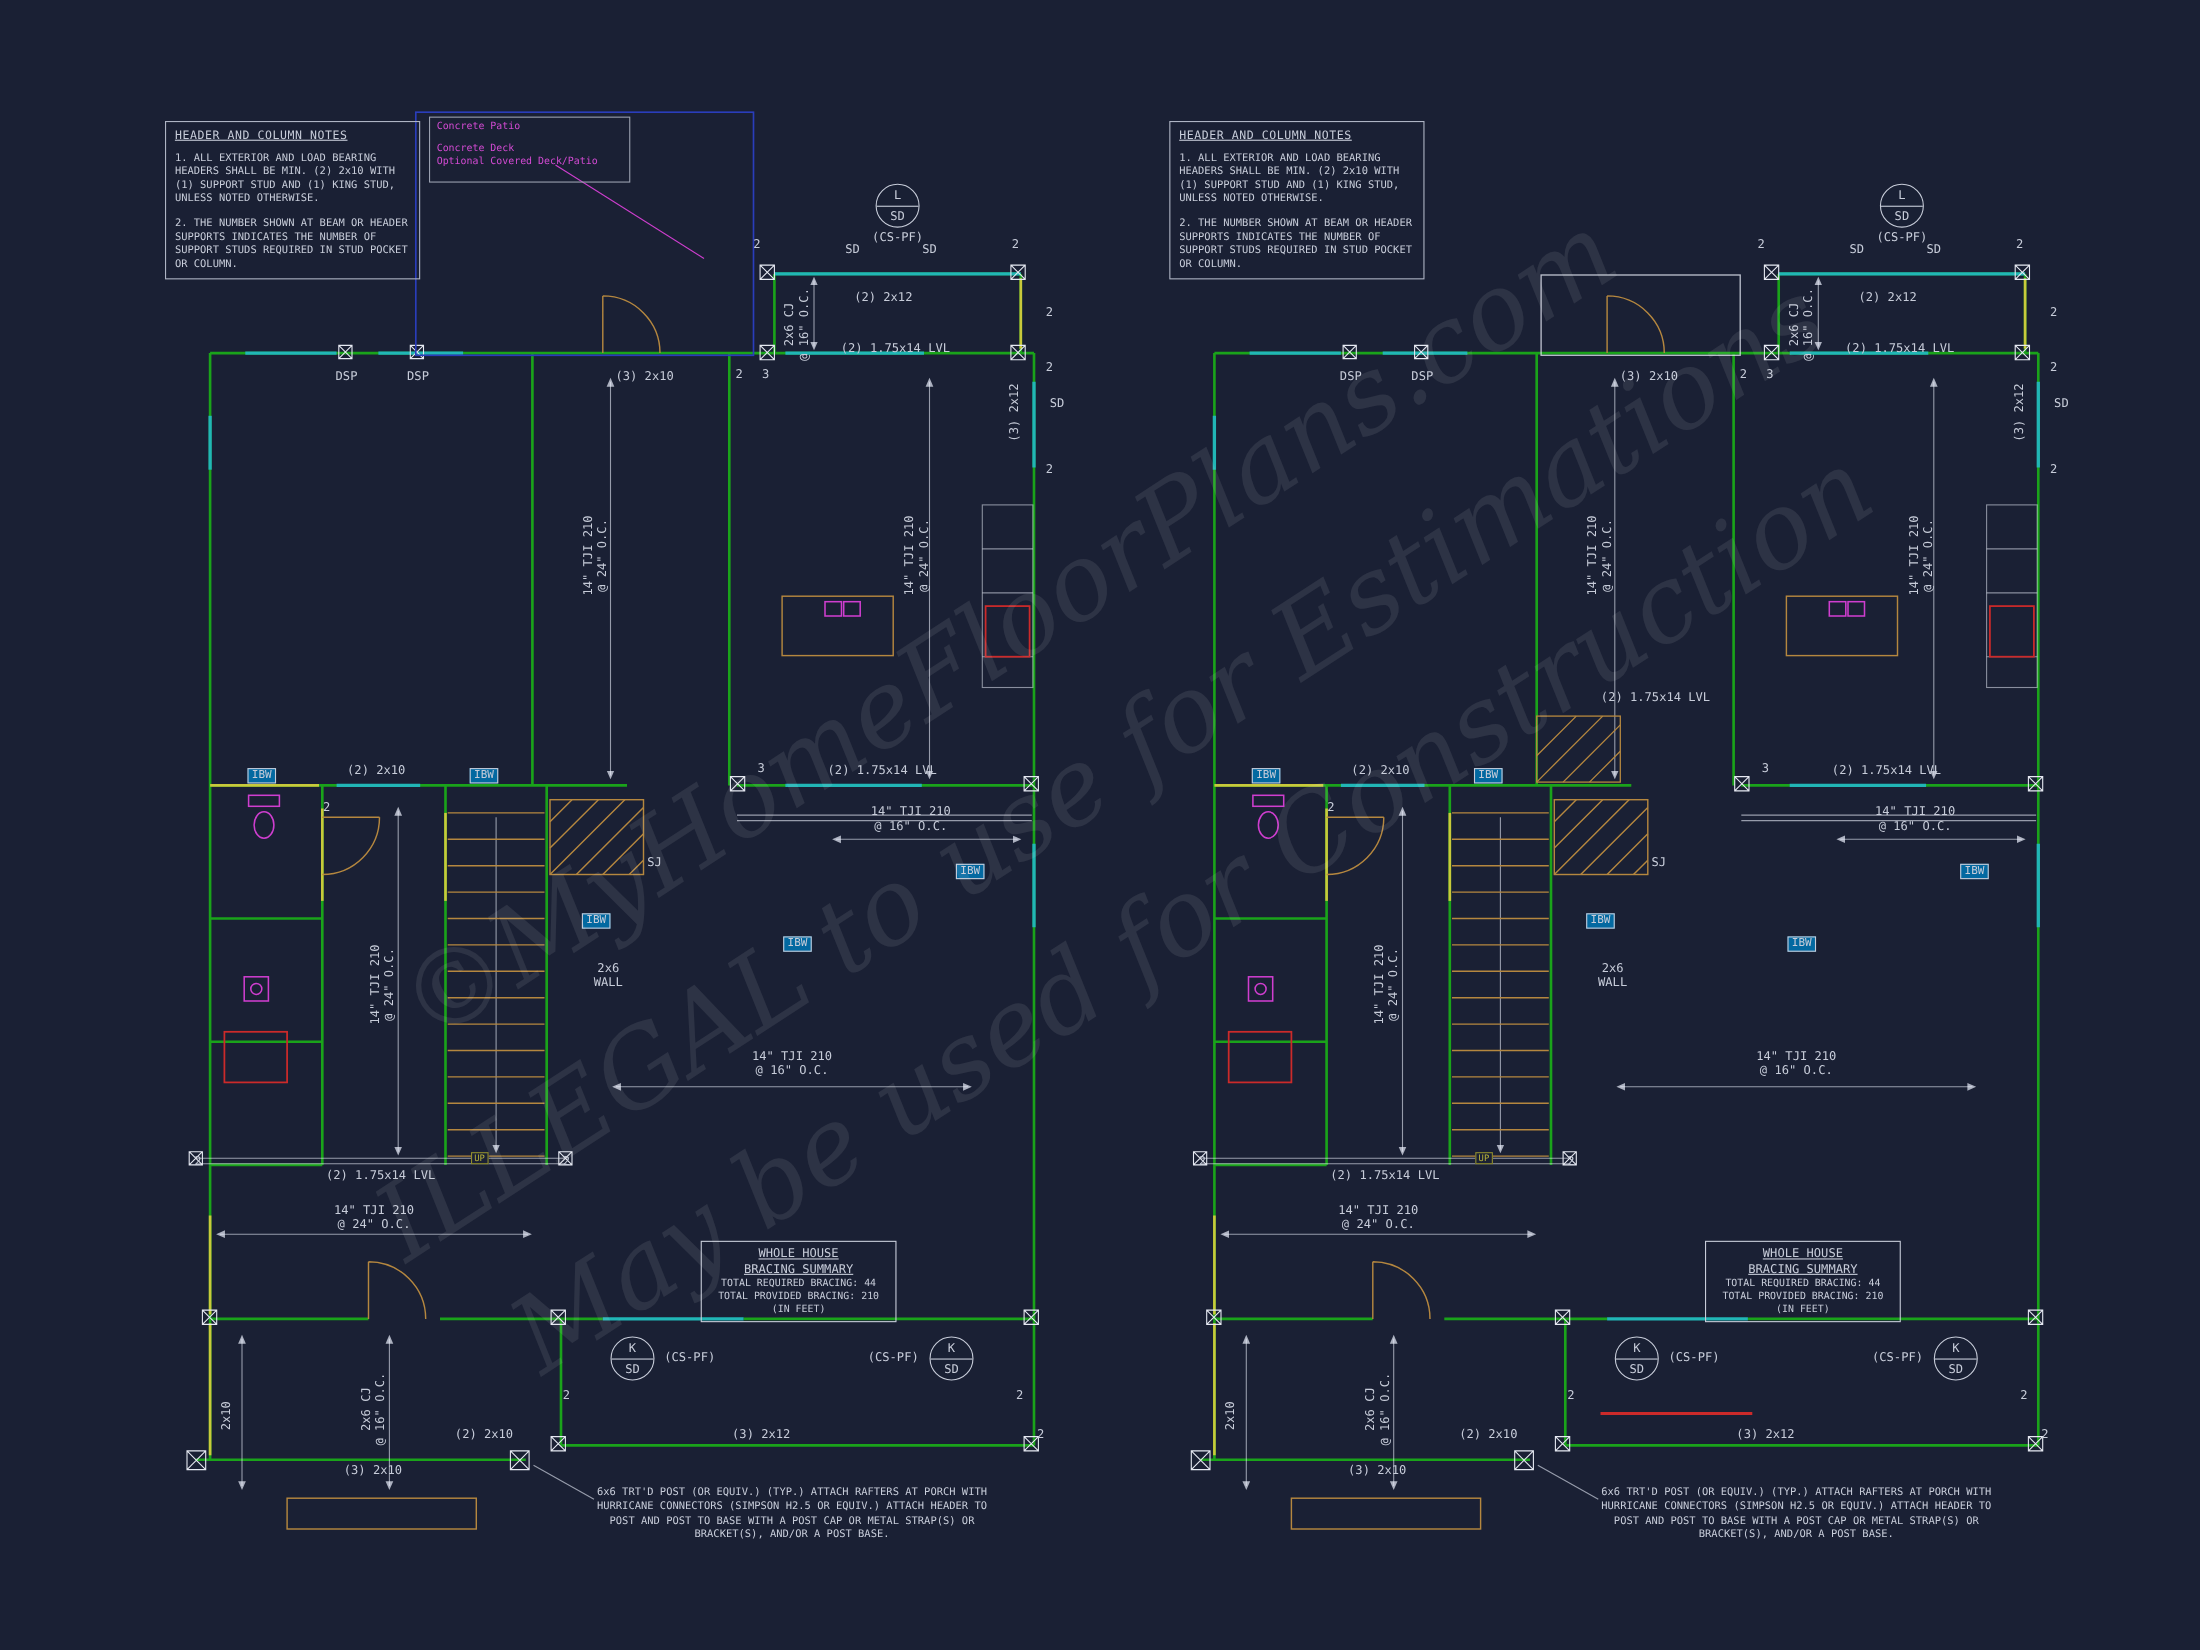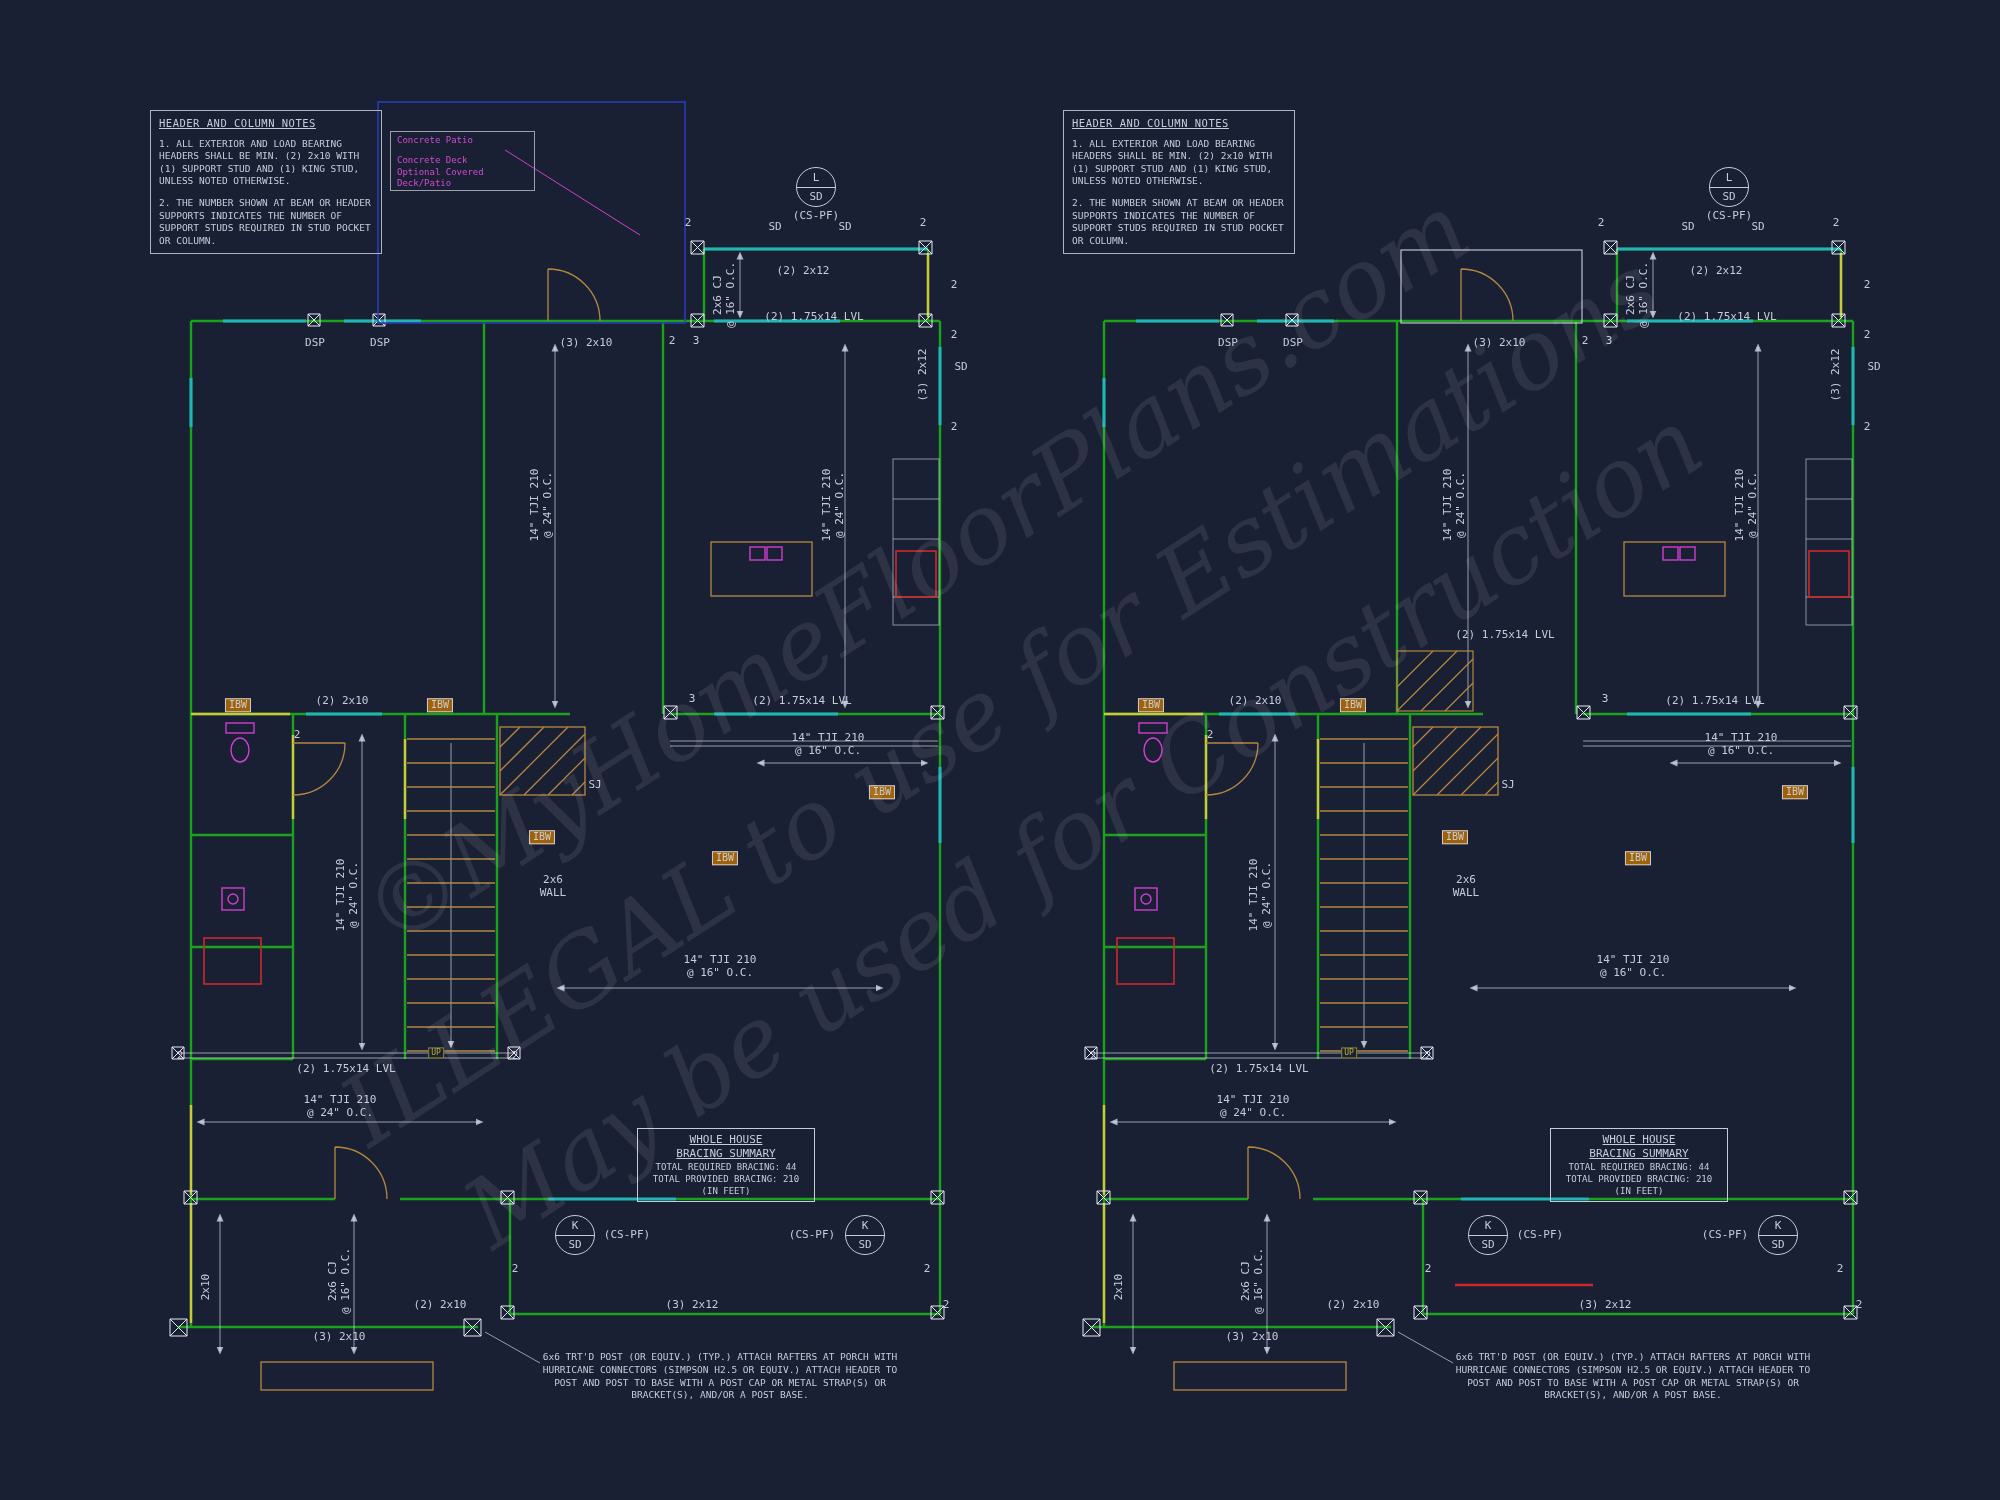--- a/index.html
+++ b/index.html
@@ -2,34 +2,34 @@
 <html><head>
 <meta charset="utf-8">
 <style>
   *{margin:0;padding:0;box-sizing:border-box}
   html,body{width:2000px;height:1500px;background:#1a2034;overflow:hidden;
     font-family:"DejaVu Sans Mono",monospace;position:relative;color:#c7ccd9}
   .plan{position:absolute;width:850px;height:1380px}
   .draw{position:absolute;left:0;top:0;width:850px;height:1380px}
   .lbl{position:absolute;color:#c7ccd9;font-size:11px;white-space:pre-line;
     text-align:center;line-height:1.15}
-  .lbl.box{border:1px solid #c7ccd9;padding:0 3px;background:#a16207;font-size:10px}
+  .lbl.box{border:1px solid #c7ccd9;padding:0 3px;background:#0369a1;font-size:10px}
   .lbl.up{color:#b9b43a;border:1px solid #8f8c2e;padding:0 2px;background:#1a2034}
   .circ{position:absolute;width:40px;height:40px;border:1px solid #c7ccd9;border-radius:50%;
     color:#c7ccd9;font-size:11px;text-align:center;transform:translate(-50%,-50%);
     background:rgba(26,32,52,.55)}
   .circ .t{display:block;line-height:19px;border-bottom:1px solid #c7ccd9}
   .circ .b{display:block;line-height:18px}
   .notes{position:absolute;left:10px;top:15px;width:232px;border:1px solid #aeb4c4;
     padding:6px 8px;font-size:9.5px;line-height:1.32}
   .notes h3{font-size:10.5px;font-weight:normal;text-decoration:underline;
     margin-bottom:7px;letter-spacing:.5px}
   .notes p{margin-bottom:9px}
   .notes p:last-child{margin-bottom:0}
-  .legendbox{position:absolute;left:250px;top:36px;width:145px;height:60px;
+  .legendbox{position:absolute;left:250px;top:11px;width:183px;height:60px;
     border:1px solid #9aa0b0;padding:3px 6px;font-size:9px;color:#d24ad2;line-height:1.25}
   .legendbox .li1{margin-top:9px}
   .bracing{position:absolute;left:497px;top:1033px;width:178px;border:1px solid #c7ccd9;
     text-align:center;padding:4px 2px;font-size:9px;line-height:1.35}
   .bracing .bt{font-size:11px;text-decoration:underline;line-height:1.25}
   .postnote{position:absolute;left:398px;top:1256px;width:364px;text-align:center;
     font-size:9.5px;line-height:1.35}
   .watermark{position:absolute;left:0;top:470px;width:2000px;transform:rotate(-33deg);
     color:rgba(255,255,255,.085);font-family:"DejaVu Serif",serif;font-style:italic;
     font-size:96px;text-align:center;line-height:1.6;pointer-events:none;white-space:nowrap}

